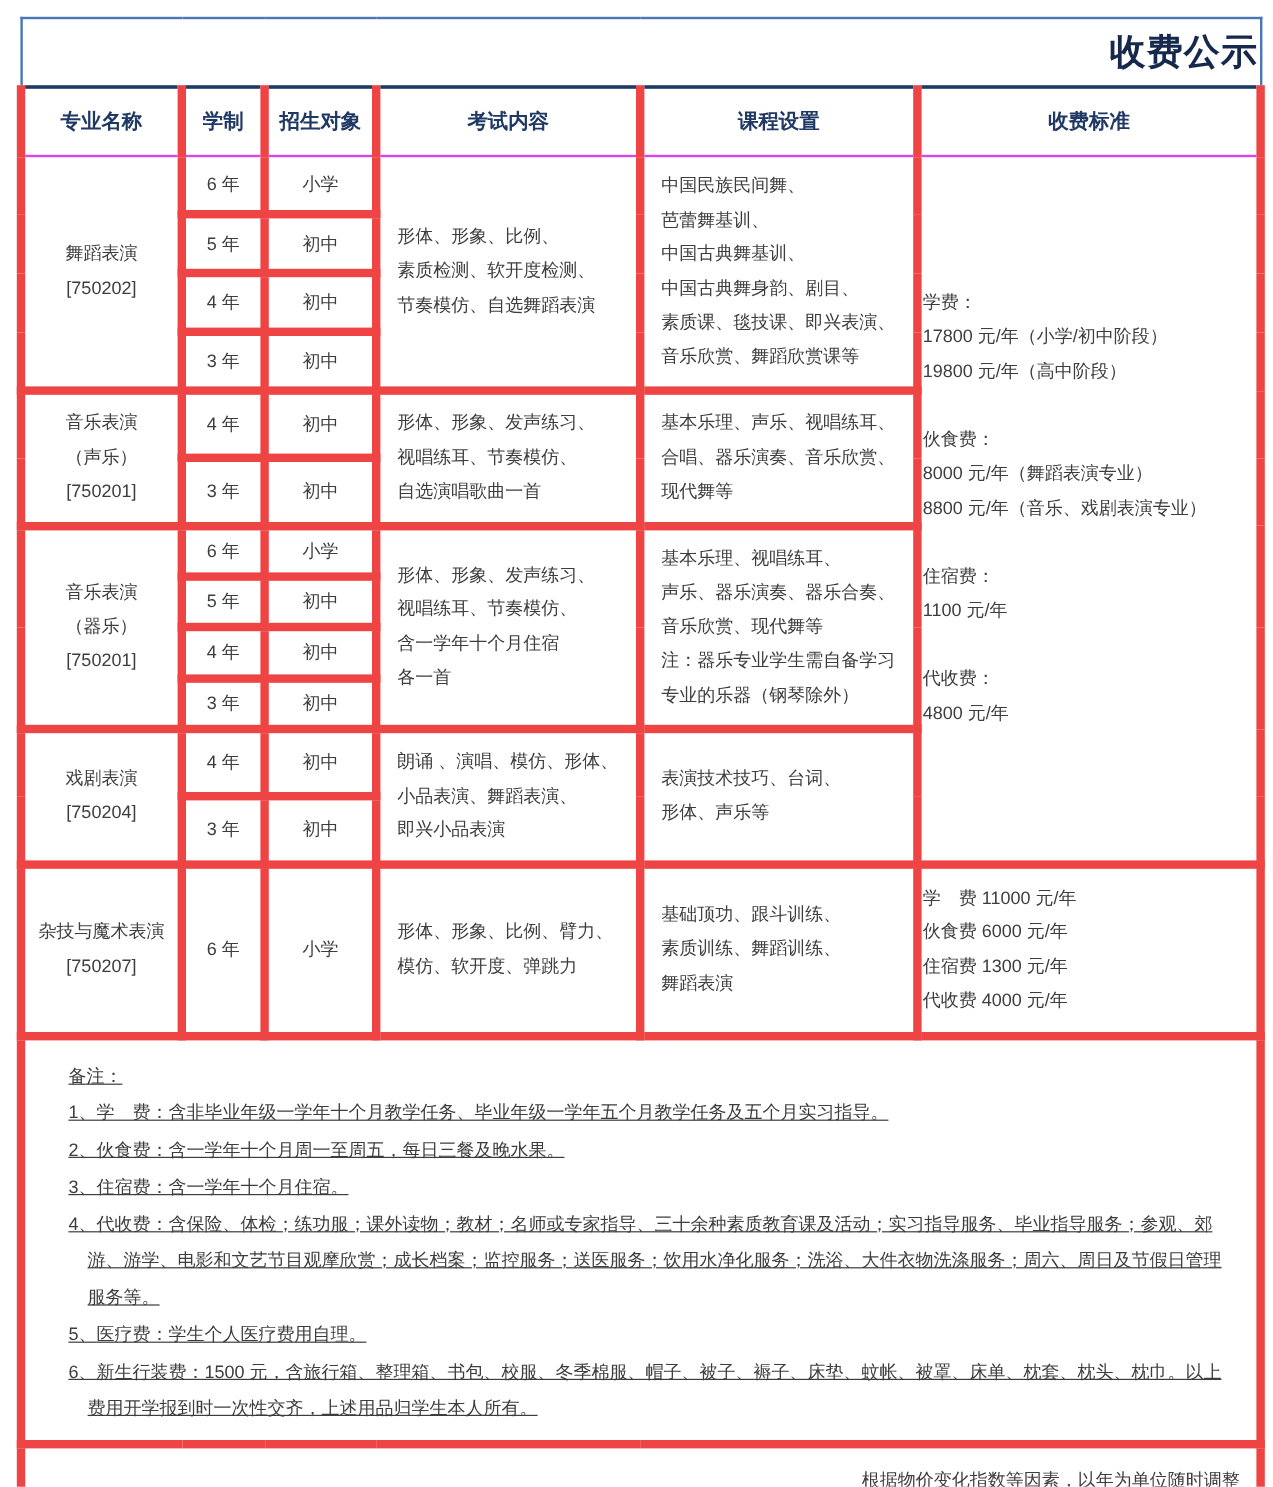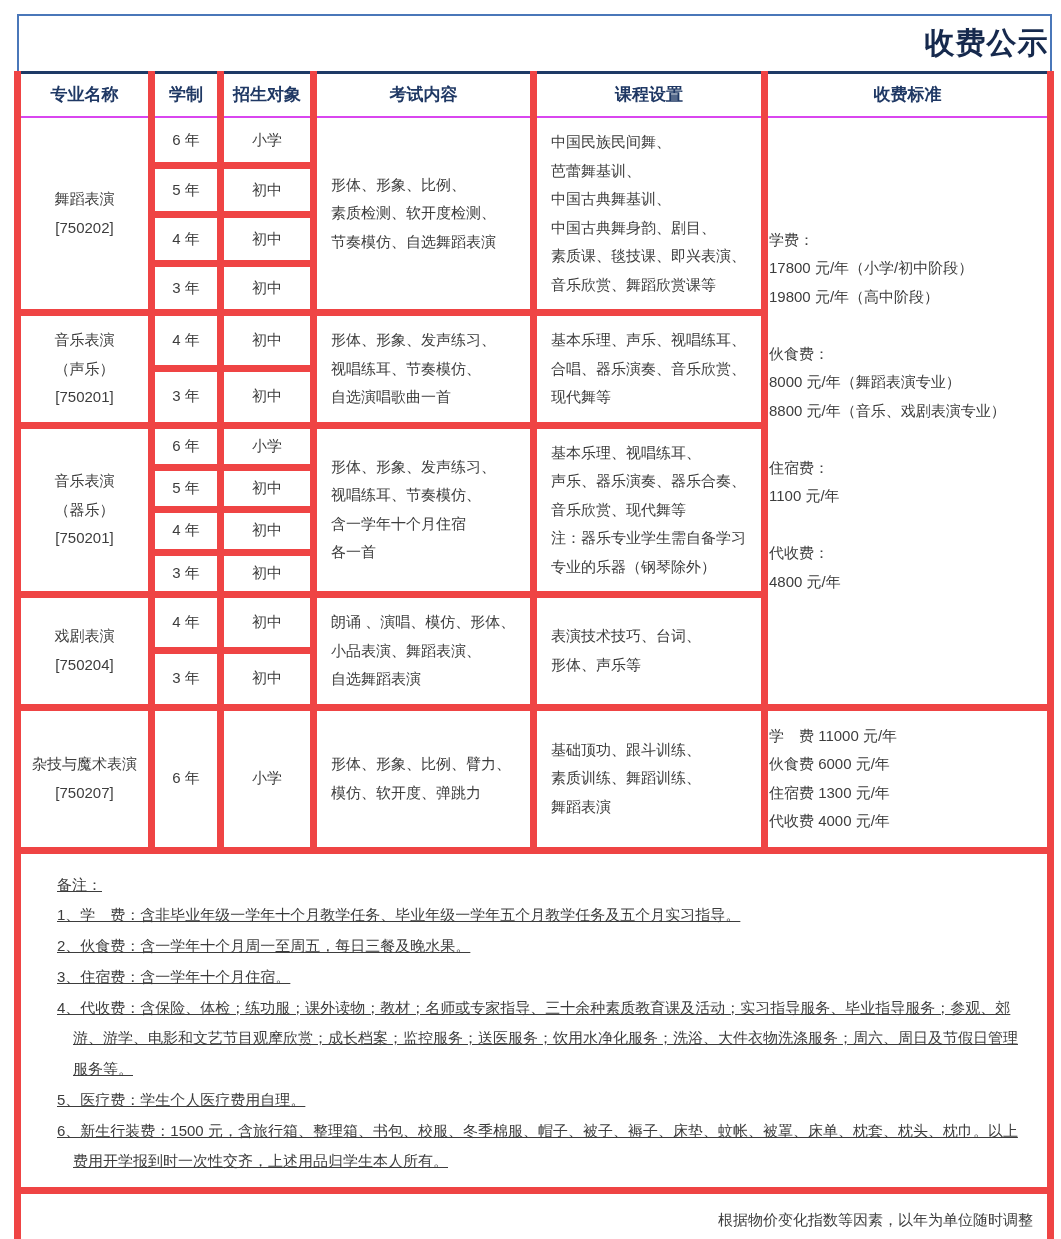--- a/index.html
+++ b/index.html
@@ -15,21 +15,21 @@
   .c{text-align:center;}
   .lines{line-height:1.9;}
   .pad-l{padding:10px 8px 10px 14px;text-align:left;}
   .fee-cell{vertical-align:middle;}
   .notes-cell{vertical-align:top;text-align:left;padding:16px 20px 10px 36px;text-decoration:underline;}
   .note-lines{line-height:2.05;}
   .note-lines div{padding-left:16px;text-indent:-16px;}
   .notes-head{line-height:2.05;}
   .footer-row td{border-top:1px solid #5d86c5;text-align:right;padding-right:14px;font-size:15px;color:#3d3d3d;}
   .h-title{height:57px;}
-  .h-head{height:45px;}
+  .h-head{height:58px;}
   .h-dance{height:46px;}
   .h-vocal{height:54px;}
   .h-instr{height:40px;}
   .h-drama{height:46px;}
   .h-acro{height:143px;}
   .h-notes{height:332px;}
   .h-foot{height:60px;}
 </style>
 </head>
 <body>
@@ -170,21 +170,21 @@
     <tr class="block-start h-drama">
       <td rowspan="2" class="c lines">
             <div>戏剧表演</div>
             <div>[750204]</div>
           </td>
       <td class="c">4 年</td>
       <td class="c">初中</td>
       <td rowspan="2" class="pad-l lines">
             <div>朗诵 、演唱、模仿、形体、</div>
             <div>小品表演、舞蹈表演、</div>
-            <div>自选舞蹈表演</div>
+            <div>即兴小品表演</div>
           </td>
       <td rowspan="2" class="pad-l lines">
             <div>表演技术技巧、台词、</div>
             <div>形体、声乐等</div>
           </td>
     </tr>
     <tr class="sub h-drama">
       <td class="c">3 年</td>
       <td class="c">初中</td>
     </tr>

